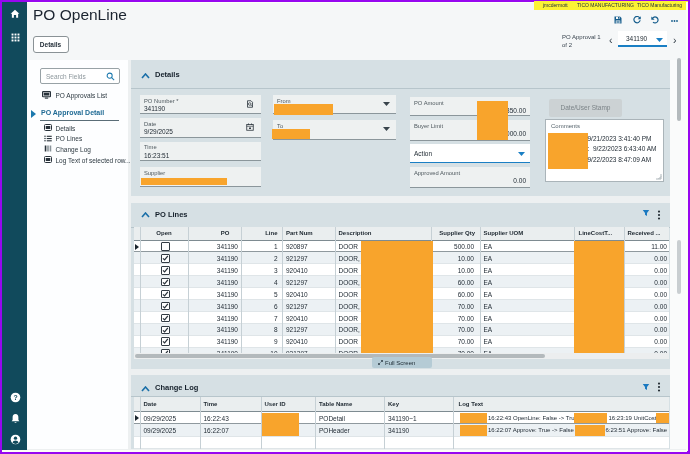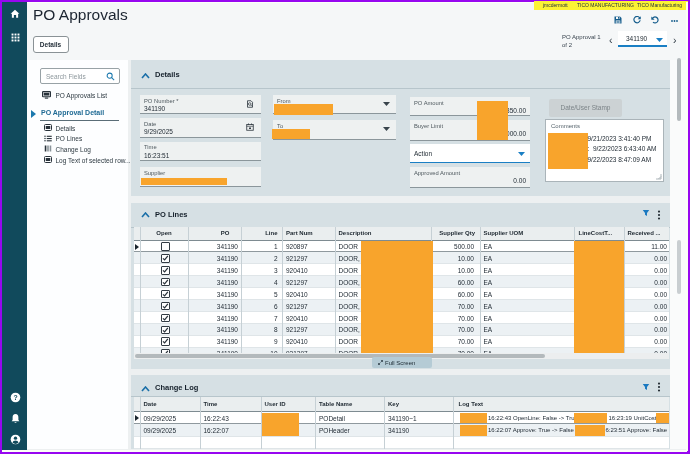--- a/index.html
+++ b/index.html
@@ -26,21 +26,21 @@
 </head>
 <body>
 <div id="app">
 <div id="win">
 
   <div class="abs" style="left:0;top:0;width:684px;height:58px;background:#f5f7f8;"></div>
   <div class="abs" style="left:25px;top:0;width:659px;height:1.2px;background:#fdfffa;"></div>
 
   <div class="abs" style="left:25px;top:58px;width:101px;height:389px;background:#fdfeff;"></div>
 
-  <div class="abs" style="left:31px;top:4px;font-size:15.5px;color:#1b2430;">PO Approvals</div>
+  <div class="abs" style="left:31px;top:4px;font-size:15.5px;color:#1b2430;">PO OpenLine</div>
 
   <div class="abs" style="left:30.5px;top:34px;width:36px;height:17px;background:#fff;border:1px solid #8a9296;border-radius:3px;box-sizing:border-box;">
     <div class="abs" style="left:0;right:0;top:4px;text-align:center;font-size:6.5px;font-weight:bold;color:#25303a;">Details</div>
   </div>
 
   <div class="abs" id="tb-save" style="left:611.5px;top:14px;">
         <svg width="8" height="8" viewBox="0 0 16 16">
           <path d="M1 1 h11 l3 3 v11 h-14 z" fill="#155d8c"></path>
           <rect x="4" y="1.5" width="7" height="4.5" fill="#f5f7f8"></rect>
           <rect x="8" y="2" width="2" height="3.5" fill="#155d8c"></rect>

